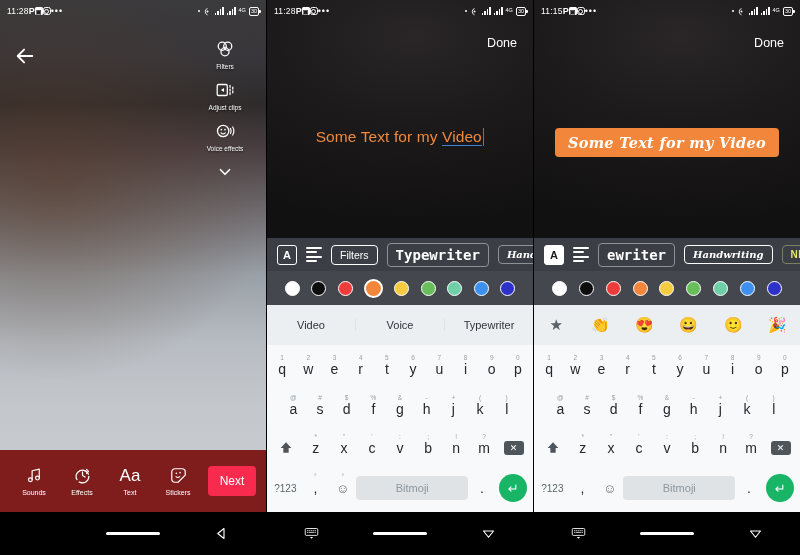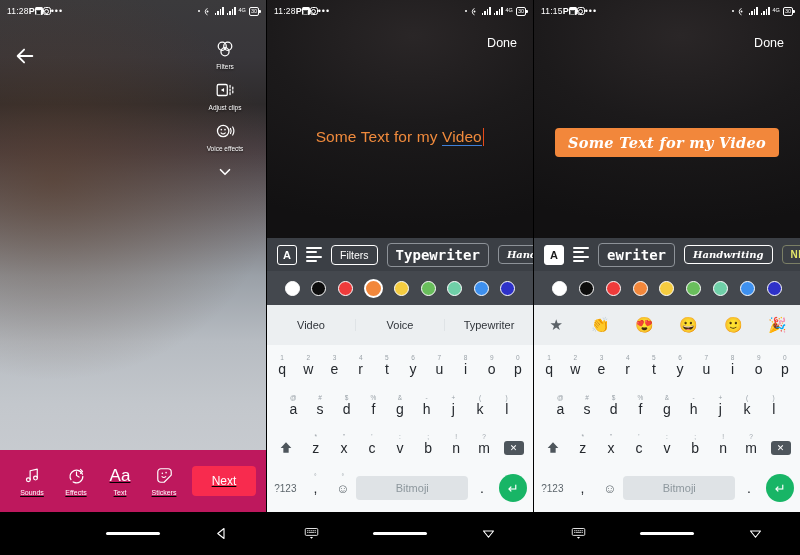--- a/index.html
+++ b/index.html
@@ -75,30 +75,30 @@
   .tool svg { display: block; }
   .tool-label {
     color: #fff; font-size: 6.5px; margin-top: 3px; text-align: center;
     text-shadow: 0 1px 2px rgba(0,0,0,.7);
   }
   .chev { margin-top: 2px; cursor: pointer; }
 
   
   .bottombar1 {
     position: absolute; left: 0; right: 0; bottom: 43px; height: 62px;
-    background: #be185d; display: flex; align-items: center; padding: 0 10px; z-index: 30; text-decoration: underline;
+    background: #7f1d1d; display: flex; align-items: center; padding: 0 10px; z-index: 30;
   }
   .bitem {
     flex: 1; display: flex; flex-direction: column; align-items: center;
     justify-content: center; cursor: pointer;
   }
   .bitem-label { color: #fff; font-size: 7px; margin-top: 4px; }
   .next-btn {
     background: #F82B4E; color: #fff; border-radius: 4px;
-    width: 64px; height: 30px; display: flex; align-items: center; justify-content: center;
+    width: 48px; height: 30px; display: flex; align-items: center; justify-content: center;
     font-size: 12px; margin-left: 6px; cursor: pointer;
   }
   .navbar {
     position: absolute; left: 0; right: 0; bottom: 0; height: 43px;
     background: #000; display: flex; align-items: center;
     justify-content: space-around; z-index: 30;
   }
   .navbar.withkb { justify-content: space-around; }
   .home-pill { width: 62px; height: 3px; border-radius: 2px; background: #fff; }
   .nav-slot { width: 54px; display: flex; align-items: center; justify-content: center; cursor: pointer; }

